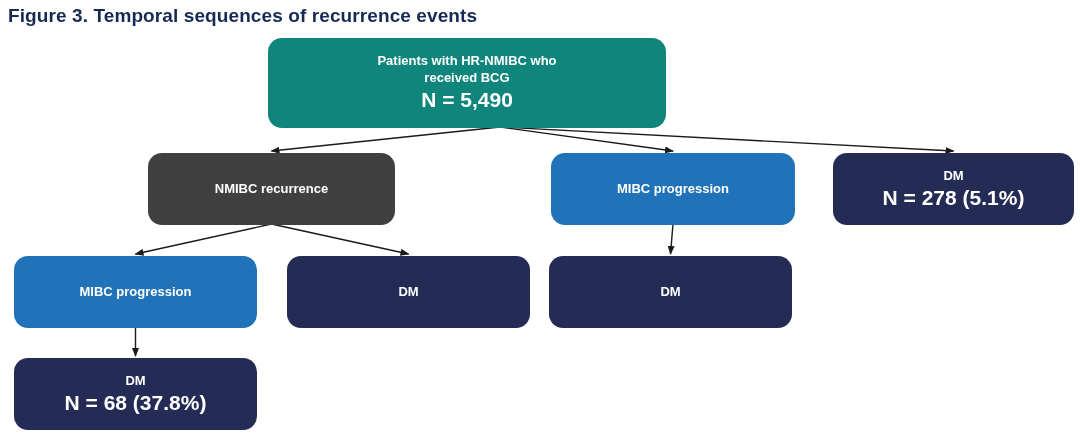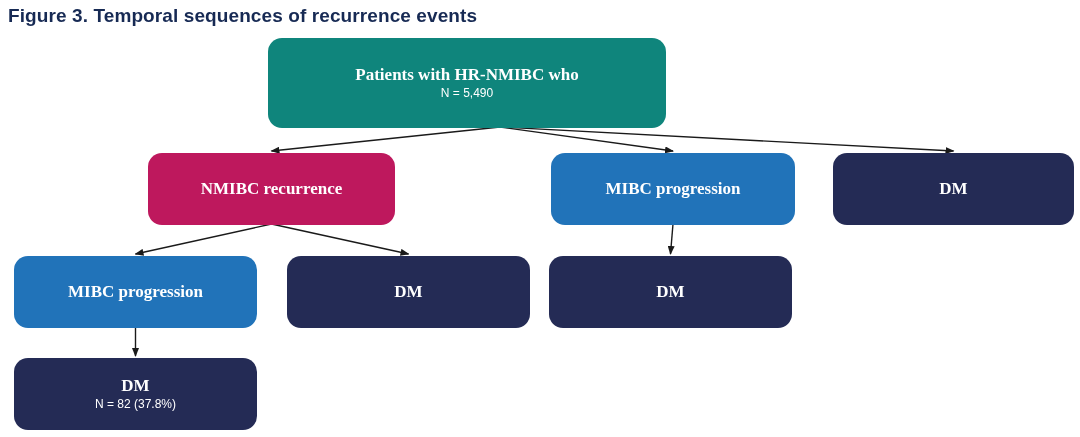--- a/index.html
+++ b/index.html
@@ -40,26 +40,25 @@
     display: flex;
     flex-direction: column;
     align-items: center;
     justify-content: center;
     text-align: center;
     line-height: 1.32;
     padding: 4px 10px;
   }
   .node .node-label {
     font-weight: 700;
-    font-size: 17px;
-    font-family: Liberation Serif, serif;
+    font-size: 13px;
   }
   .node .node-value {
-    font-weight: 400;
-    font-size: 12px;
+    font-weight: 700;
+    font-size: 21px;
   }
 </style>
 </head>
 <body>
 
 <div class="canvas">
   <h1 class="figure-title">Figure 3. Temporal sequences of recurrence events</h1>
   <svg id="edge-layer" width="1080" height="437">
     <defs>
       <marker id="arrowhead" markerWidth="9" markerHeight="7" refX="8" refY="3.5" orient="auto" markerUnits="userSpaceOnUse">
@@ -72,38 +71,40 @@
         <line x1="500" y1="127" x2="953.5" y2="151" stroke="#1A1A1A" stroke-width="1.4" marker-end="url(#arrowhead)"></line>
         <line x1="271.5" y1="224" x2="135.5" y2="254" stroke="#1A1A1A" stroke-width="1.4" marker-end="url(#arrowhead)"></line>
         <line x1="271.5" y1="224" x2="408.5" y2="254" stroke="#1A1A1A" stroke-width="1.4" marker-end="url(#arrowhead)"></line>
         <line x1="673" y1="224" x2="670.5" y2="254" stroke="#1A1A1A" stroke-width="1.4" marker-end="url(#arrowhead)"></line>
         <line x1="135.5" y1="327" x2="135.5" y2="356" stroke="#1A1A1A" stroke-width="1.4" marker-end="url(#arrowhead)"></line>
       </g>
   </svg>
   <div id="node-layer">
       <div class="node" style="left: 268px; top: 38px; width: 398px; height: 90px; background: rgb(15, 133, 124); color: rgb(255, 255, 255);">
         <div class="node-label">Patients with HR-NMIBC who</div>
+        <div class="node-label">received BCG</div>
         <div class="node-value">N = 5,490</div>
       </div>
-      <div class="node" style="left: 148px; top: 153px; width: 247px; height: 72px; background: #be185d; color: rgb(255, 255, 255);">
+      <div class="node" style="left: 148px; top: 153px; width: 247px; height: 72px; background: #404040; color: rgb(255, 255, 255);">
         <div class="node-label">NMIBC recurrence</div>
       </div>
       <div class="node" style="left: 551px; top: 153px; width: 244px; height: 72px; background: rgb(33, 115, 185); color: rgb(255, 255, 255);">
         <div class="node-label">MIBC progression</div>
       </div>
       <div class="node" style="left: 833px; top: 153px; width: 241px; height: 72px; background: rgb(36, 43, 85); color: rgb(255, 255, 255);">
         <div class="node-label">DM</div>
+        <div class="node-value">N = 278 (5.1%)</div>
       </div>
       <div class="node" style="left: 14px; top: 256px; width: 243px; height: 72px; background: rgb(33, 115, 185); color: rgb(255, 255, 255);">
         <div class="node-label">MIBC progression</div>
       </div>
       <div class="node" style="left: 287px; top: 256px; width: 243px; height: 72px; background: rgb(36, 43, 85); color: rgb(255, 255, 255);">
         <div class="node-label">DM</div>
       </div>
       <div class="node" style="left: 549px; top: 256px; width: 243px; height: 72px; background: rgb(36, 43, 85); color: rgb(255, 255, 255);">
         <div class="node-label">DM</div>
       </div>
       <div class="node" style="left: 14px; top: 358px; width: 243px; height: 72px; background: rgb(36, 43, 85); color: rgb(255, 255, 255);">
         <div class="node-label">DM</div>
-        <div class="node-value">N = 82 (37.8%)</div>
+        <div class="node-value">N = 68 (37.8%)</div>
       </div>
     </div>
 </div>
 
 </body></html>

